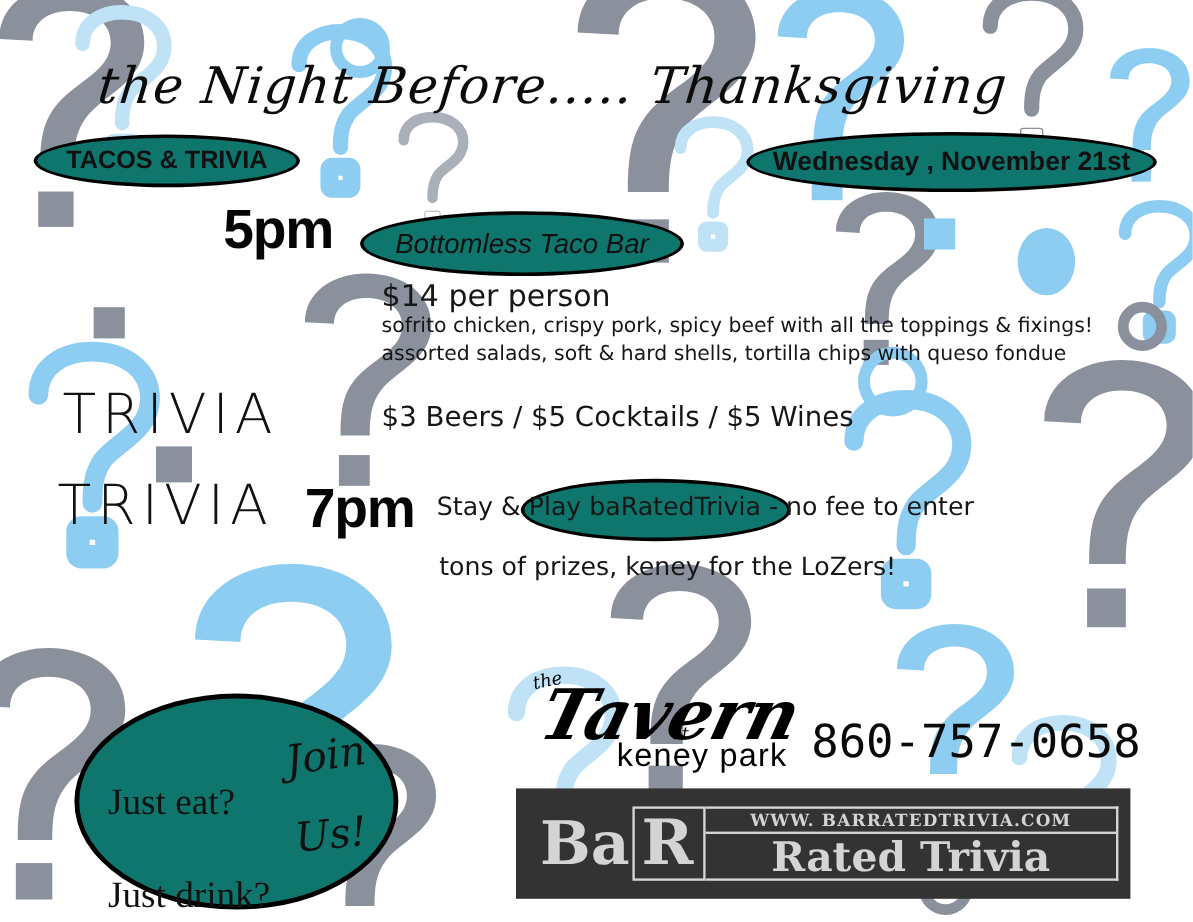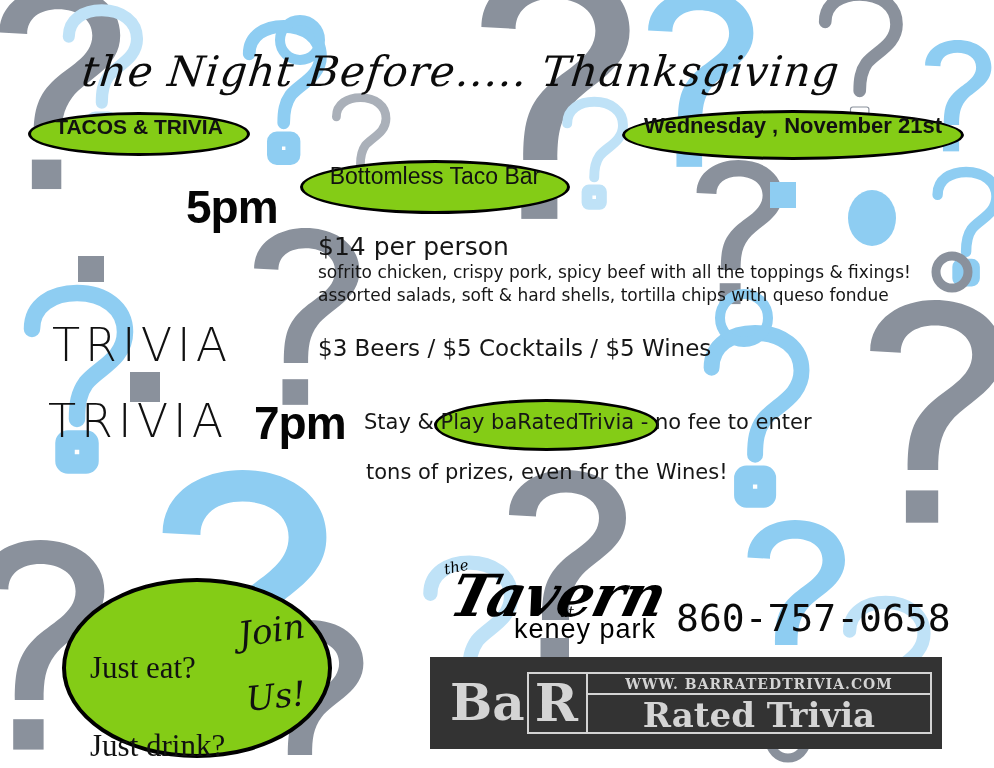--- a/index.html
+++ b/index.html
@@ -29,36 +29,36 @@
     font-size:42px;
     font-weight:400;
     color:#0b0b0b;
     letter-spacing:1px;
     transform:skewX(-6deg);
   }
 
   
   .oval{
     position:absolute;
-    background:#84cc16;
+    background:#0f766e;
     border:3px solid #000;
     border-radius:50%;
-    display:flex;justify-content:center;
+    display:flex;align-items:center;justify-content:center;
     color:#111;
     box-sizing:border-box;
   }
   .oval span{white-space:nowrap;}
 
   #oval-tacos{left:28px;top:112px;width:222px;height:44px;}
   #oval-tacos span{font-size:21px;font-weight:700;letter-spacing:0px;}
 
   #oval-date{left:622px;top:110px;width:342px;height:50px;}
   #oval-date span{font-size:22px;font-weight:700;}
 
-  #oval-taco-bar{left:300px;top:160px;width:270px;height:54px;}
+  #oval-taco-bar{left:300px;top:176px;width:270px;height:54px;font-style:italic;}
   #oval-taco-bar span{font-size:23px;font-weight:400;}
 
   #oval-barrated{left:434px;top:399px;width:225px;height:52px;z-index:1;}
 
   #oval-join{
     left:62px;top:578px;width:270px;height:180px;
     border-width:4px;
   }
 
   
@@ -73,21 +73,21 @@
   #lbl-drink{left:52px;top:318px;}
   #lbl-trivia{left:48px;top:394px;}
 
   .bigtime{
     font-family:"Liberation Sans",sans-serif;
     font-weight:700;
     font-size:46px;
     color:#050505;
     letter-spacing:-1px;
   }
-  #time-eat{left:186px;top:180px;}
+  #time-eat{left:186px;top:164px;}
   #time-trivia{left:254px;top:396px;}
 
   
   .body-lg{
     font-family:"DejaVu Sans",sans-serif;
     font-size:25px;color:#161616;font-weight:400;
   }
   .body-sm{
     font-family:"DejaVu Sans",sans-serif;
     font-size:17px;color:#161616;font-weight:400;
@@ -300,21 +300,21 @@
 
     <div class="abs biglabel" id="lbl-trivia">TRIVIA</div>
     <div class="abs bigtime" id="time-trivia">7pm</div>
 
     <div class="oval" id="oval-barrated"></div>
 
     <div class="abs body-sm" id="trivia-line">
       <span class="seg-a">Stay &amp; Play </span><span class="seg-b">baRatedTrivia</span><span class="seg-a"> - no fee to enter</span>
     </div>
 
-    <div class="abs body-sm" id="prizes">tons of prizes, even for the Wines!</div>
+    <div class="abs body-sm" id="prizes">tons of prizes, keney for the LoZers!</div>
 
     <div class="oval" id="oval-join">
       <div class="q-col">
         <span>Just eat?</span>
         <span>Just drink?</span>
         <span>Just play?</span>
       </div>
       <div class="join-col">
         <span class="w1">Join</span>
         <span class="w2">Us!</span>

